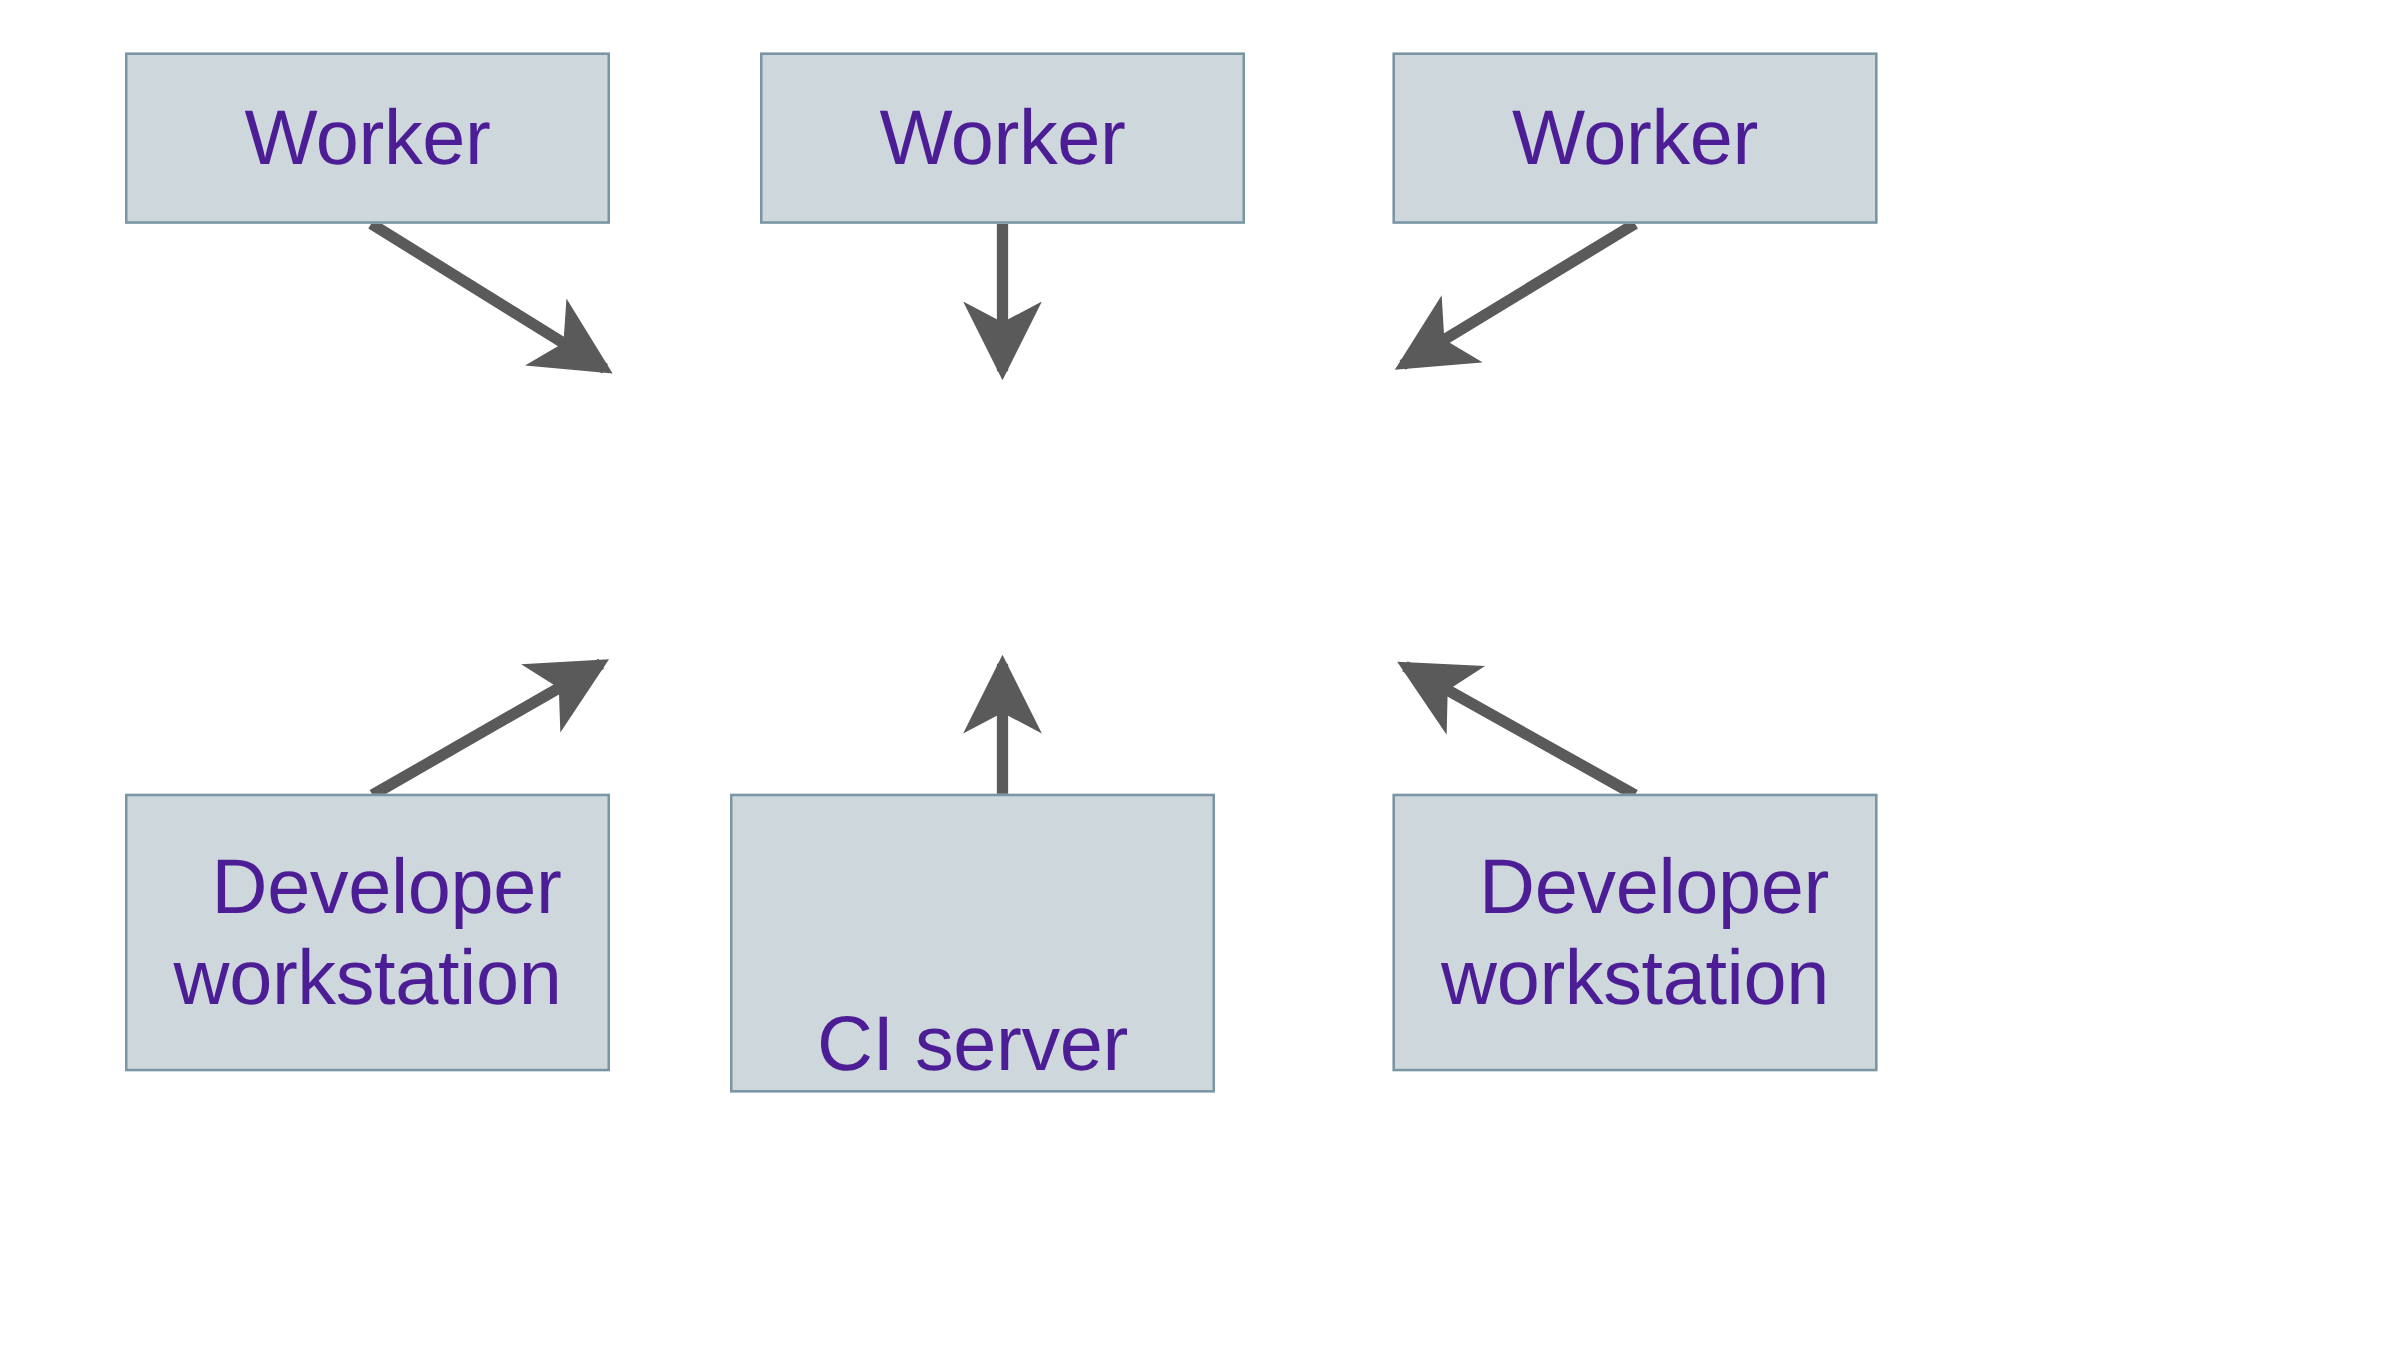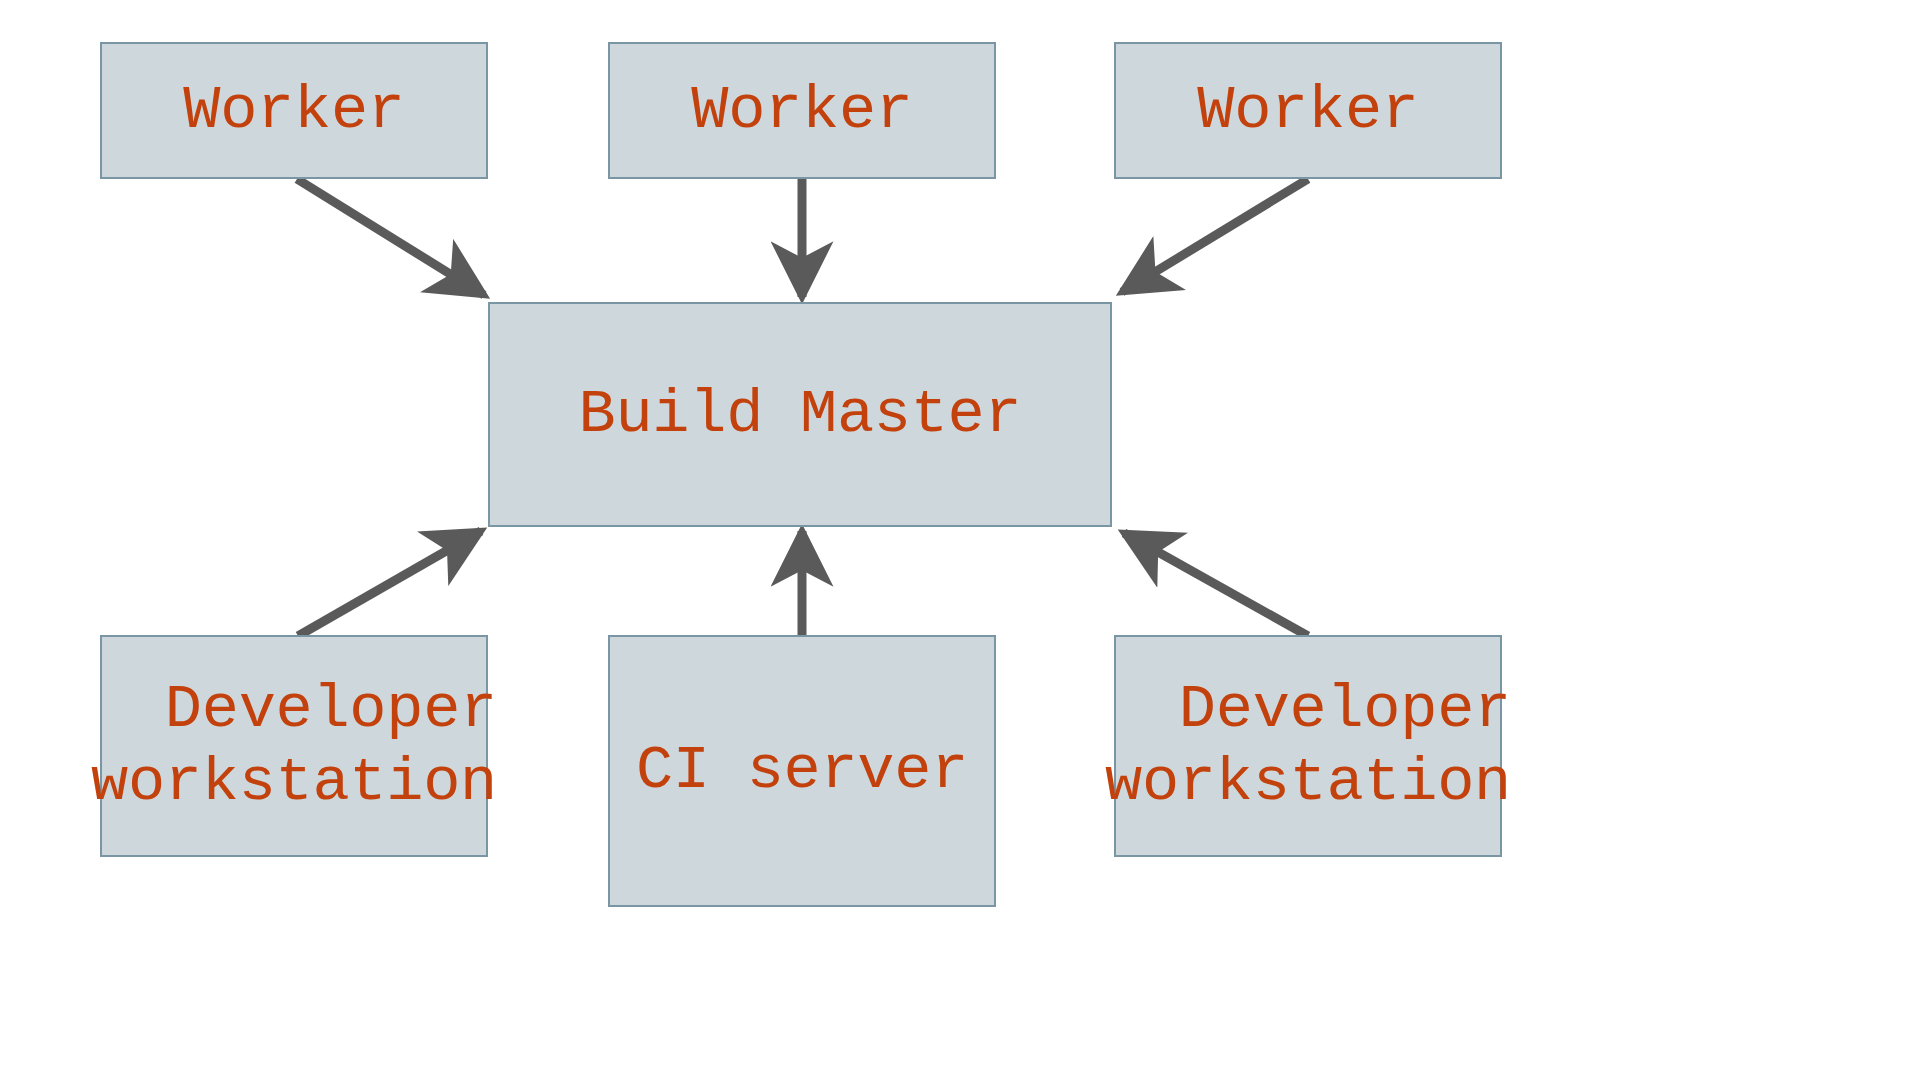--- a/index.html
+++ b/index.html
@@ -29,22 +29,22 @@
     position: absolute;
     box-sizing: border-box;
     background: #ced8dc;
     border: 2px solid #7a96a5;
     display: flex;
     align-items: center;
     justify-content: center;
     text-align: center;
   }
   .node-label {
-    font-family: Liberation Mono, monospace;
-    color: #c2410c;
+    font-family: Liberation Sans, sans-serif;
+    color: #4c1d95;
     font-weight: 400;
     line-height: 1.18;
     letter-spacing: -0.3px;
     white-space: pre-line;
   }
   .node-worker .node-label { font-size: 62px; }
   .node-master .node-label { font-size: 62px; }
   .node-ci .node-label { font-size: 62px; }
   .node-dev .node-label { font-size: 62px; text-align: right; }
 </style>
@@ -74,30 +74,27 @@
   </div>
 
   <div class="node node-worker" style="left:608px; top:42px; width:388px; height:137px;">
     <span class="node-label">Worker</span>
   </div>
 
   <div class="node node-worker" style="left:1114px; top:42px; width:388px; height:137px;">
     <span class="node-label">Worker</span>
   </div>
 
-  <div class="node node-master" style="left:488px; top:302px; width:624px; height:225px;">
-    <span class="node-label">Build Master</span>
-  </div>
 
   <div class="node node-dev" style="left:100px; top:635px; width:388px; height:222px;">
     <span class="node-label">Developer
 workstation</span>
   </div>
 
-  <div class="node node-ci" style="left:608px; top:635px; width:388px; height:272px;">
+  <div class="node node-ci" style="left:584px; top:635px; width:388px; height:239px;align-items:flex-end;">
     <span class="node-label">CI server</span>
   </div>
 
   <div class="node node-dev" style="left:1114px; top:635px; width:388px; height:222px;">
     <span class="node-label">Developer
 workstation</span>
   </div>
 
 </div>
 

